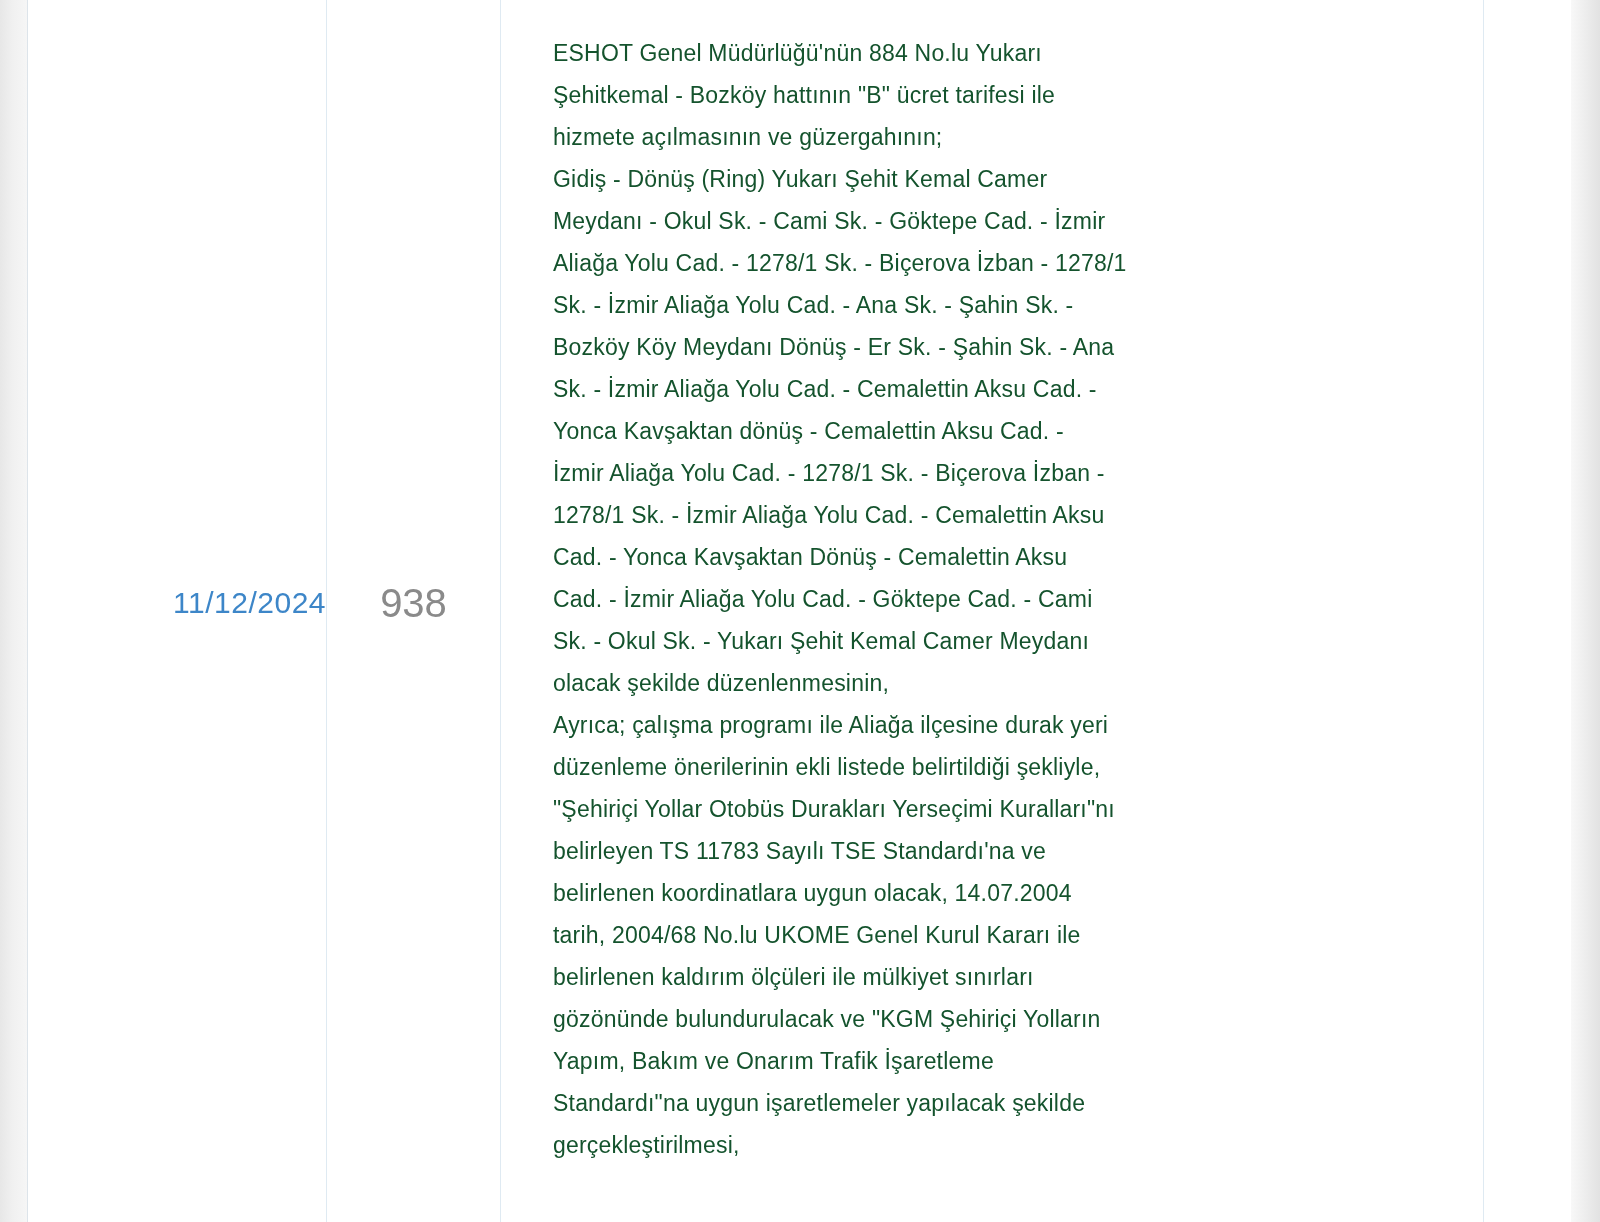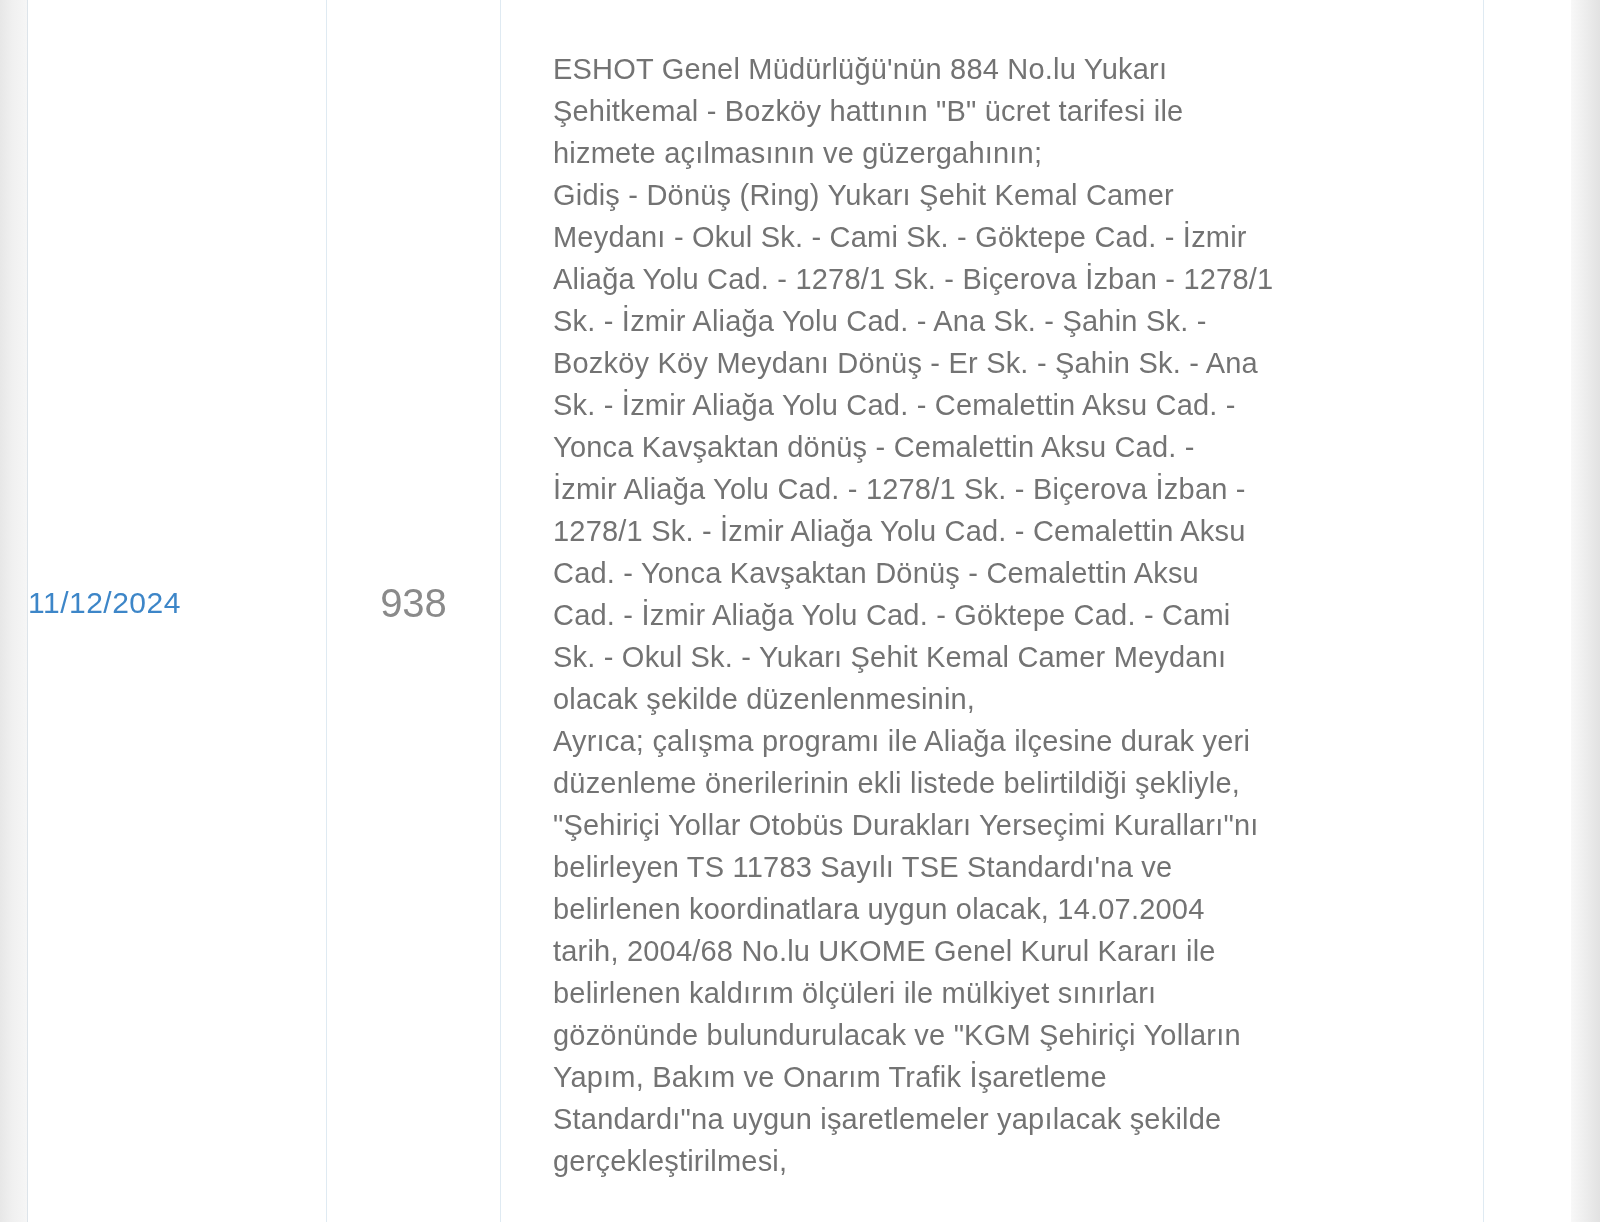--- a/index.html
+++ b/index.html
@@ -38,46 +38,46 @@
   }
   .divider-1 { left: 326px; }
   .divider-2 { left: 500px; }
   .divider-3 { left: 1483px; }
 
   .date-cell {
     position: absolute;
     left: 28px;
     top: 585px;
     width: 298px;
-    text-align: left;
+    text-align: right;
     font-size: 30px;
     line-height: 36px;
     font-weight: 500;
     letter-spacing: 0.5px;
     color: #3d86c8;
     cursor: pointer;
   }
   .no-cell {
     position: absolute;
     left: 327px;
     top: 585px;
     width: 173px;
     text-align: center;
     font-size: 40px;
     line-height: 36px;
     color: #8a8a8a;
   }
   .text-cell {
     position: absolute;
     left: 553px;
-    top: 48px;
+    top: 32px;
     width: 929px;
-    font-size: 29px;
+    font-size: 23px;
     line-height: 42px;
-    color: #737373;
+    color: #14532d;
     white-space: pre-line;
     letter-spacing: 0.2px;
   }
 </style>
 </head>
 <body>
 
 <div class="viewport">
 
   <div class="edge-left"></div>

